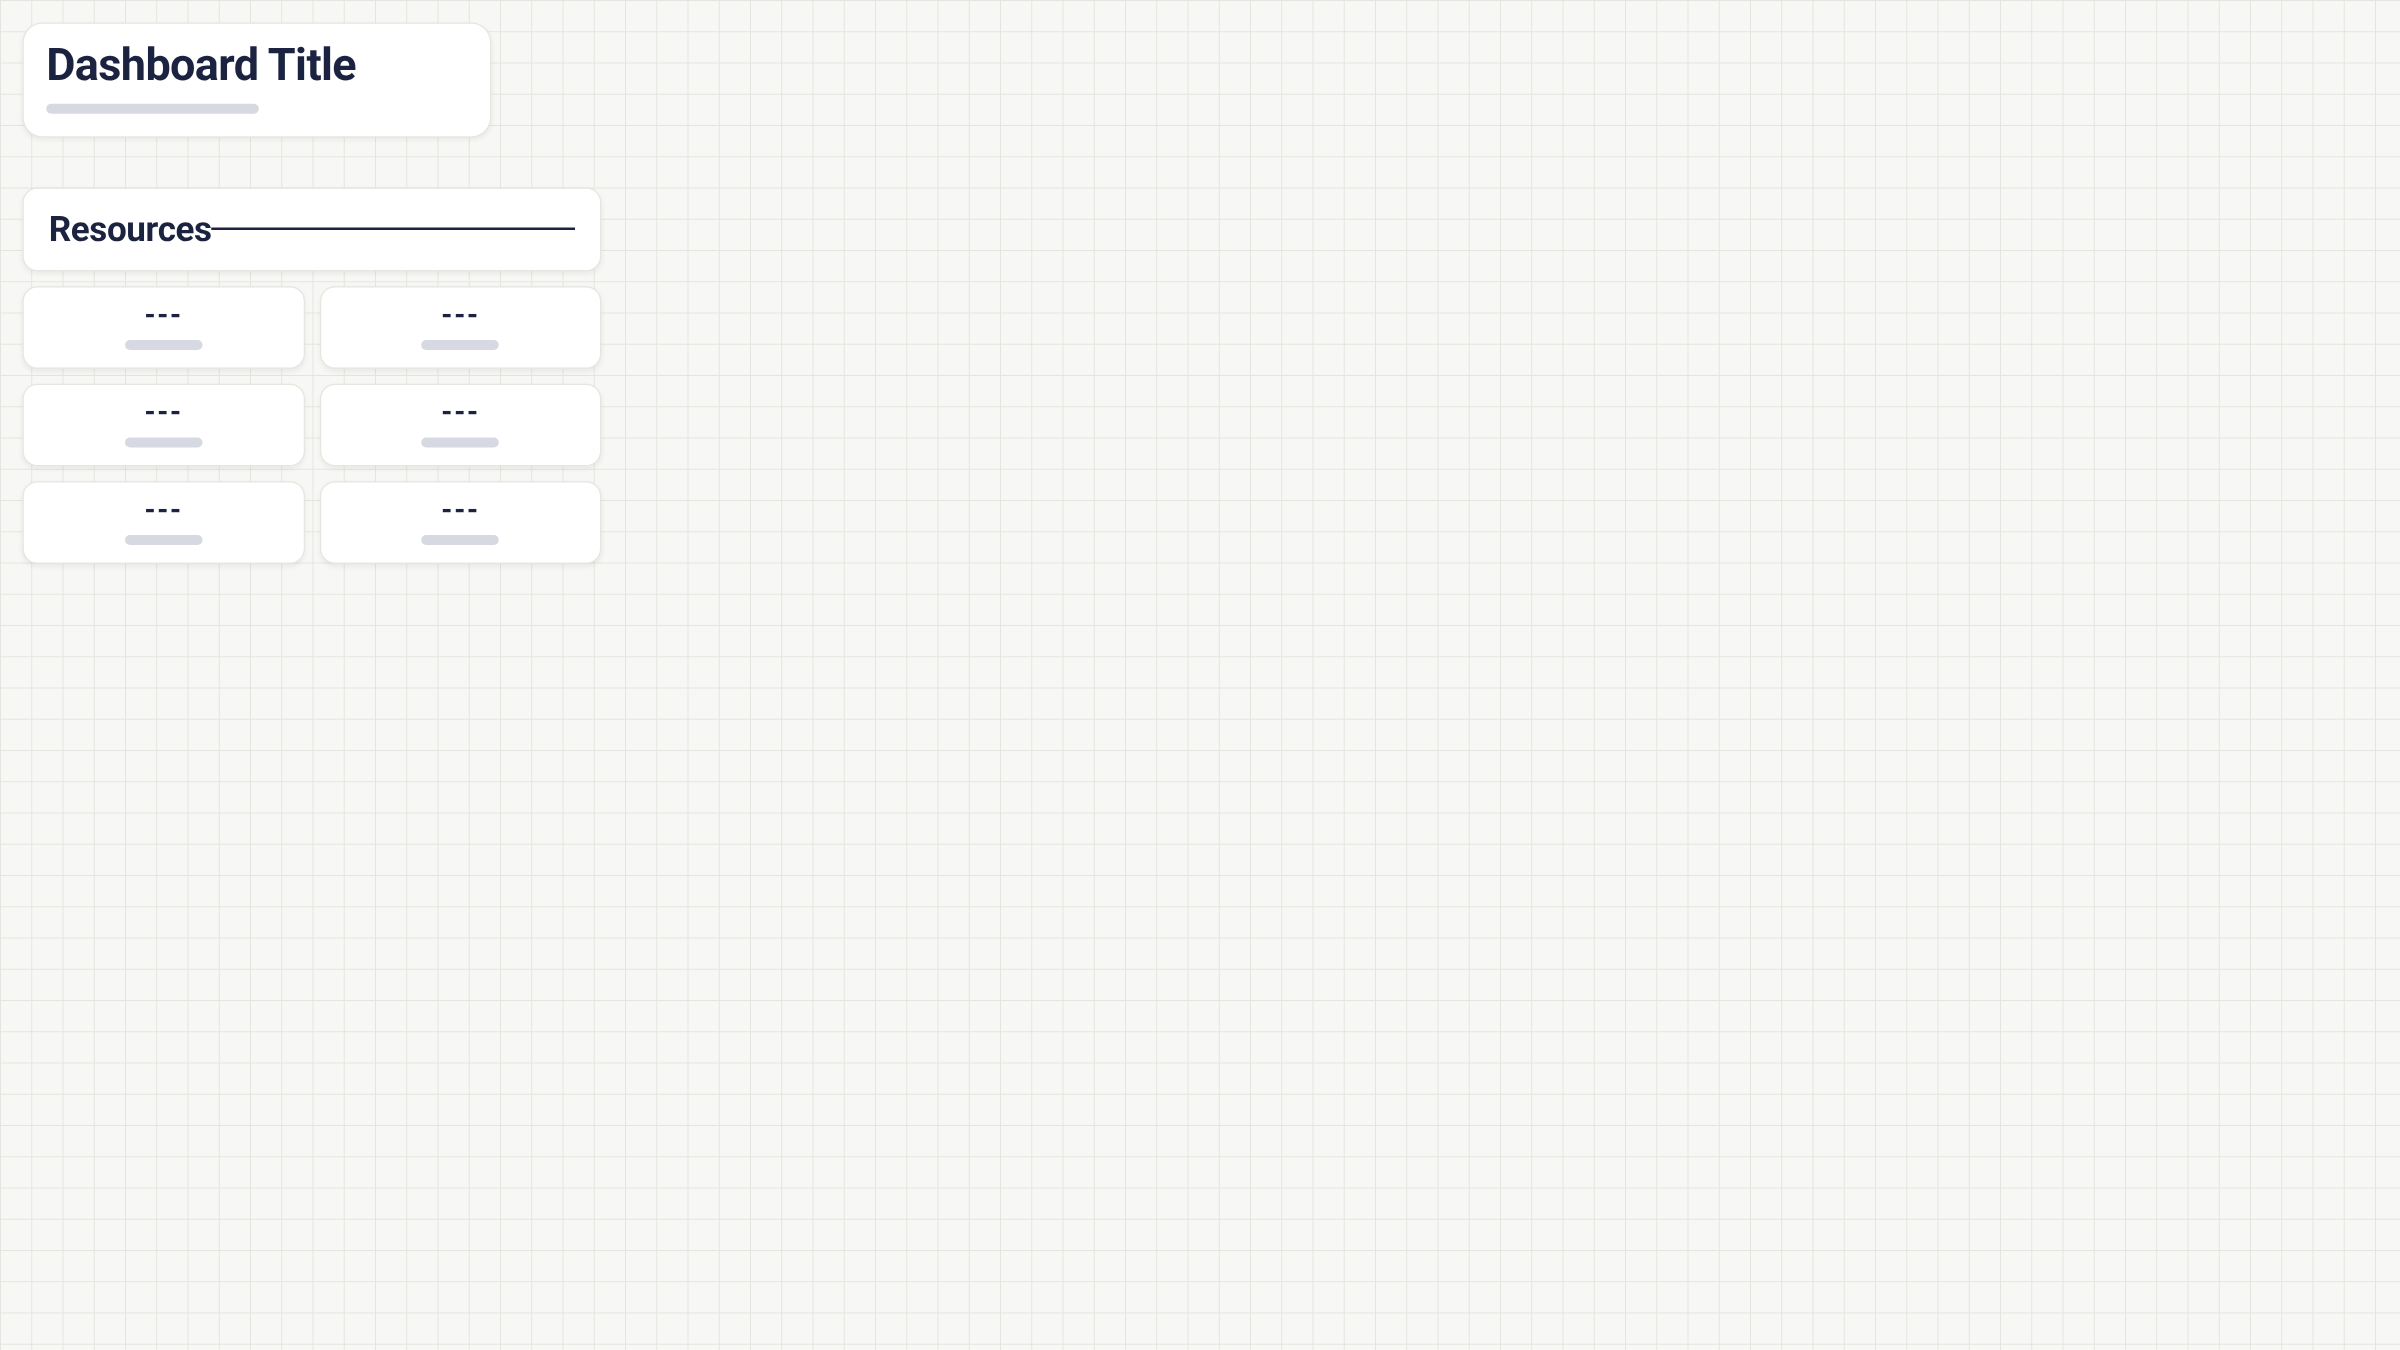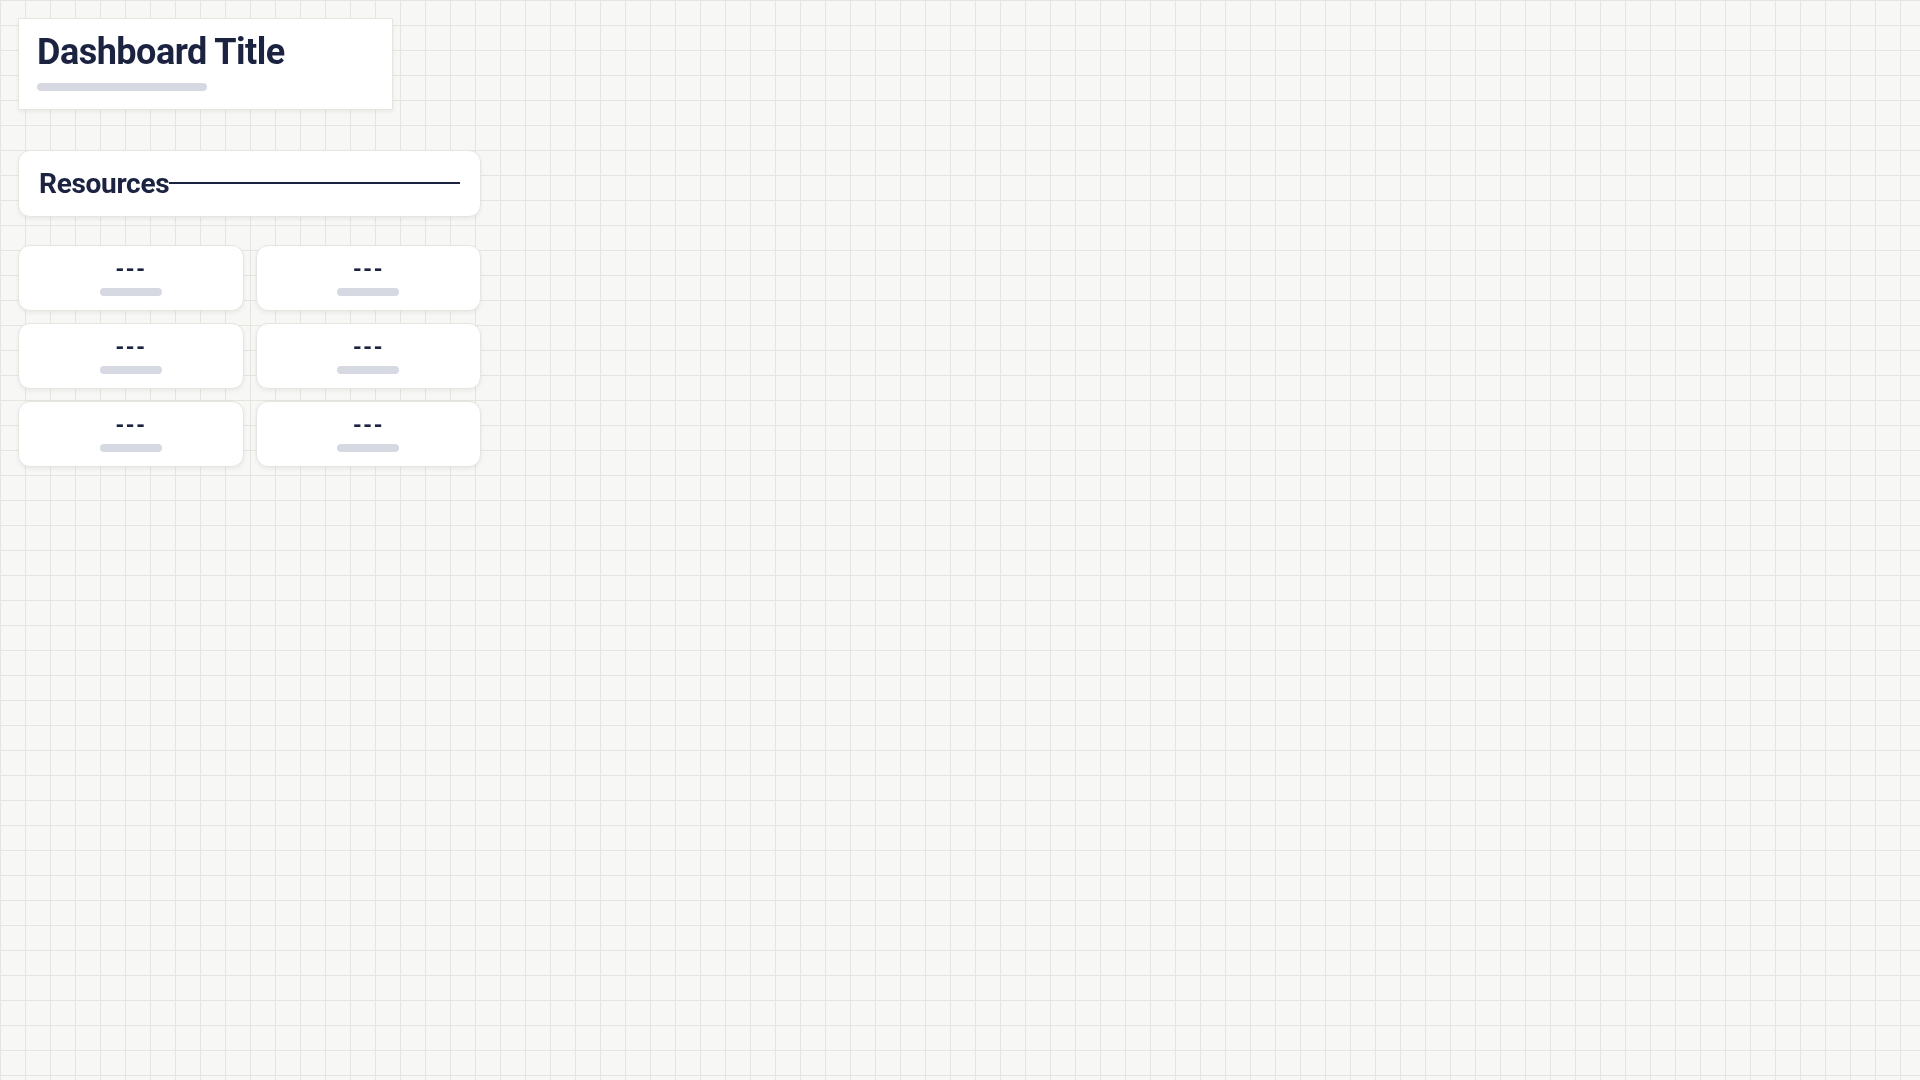--- a/index.html
+++ b/index.html
@@ -11,21 +11,21 @@
       linear-gradient(to right, #e6e4de 1px, transparent 1px),
       linear-gradient(to bottom, #e6e4de 1px, transparent 1px);
     background-size: 25px 25px;
     padding: 18px;
   }
 
   .title-card {
     width: 375px;
     background: #ffffff;
     border: 1px solid #e7e5df;
-    border-radius: 1px;
+    border-radius: 16px;
     padding: 14px 18px 18px 18px;
     box-shadow: 0 2px 4px rgba(0,0,0,0.06);
     margin-bottom: 40px;
   }
   .title-text {
     font-size: 36px;
     font-weight: 700;
     color: #1b2340;
     letter-spacing: -0.5px;
     line-height: 1.1;
@@ -40,21 +40,21 @@
 
   .section-header {
     width: 463px;
     background: #ffffff;
     border: 1px solid #e7e5df;
     border-radius: 12px;
     padding: 16px 20px;
     box-shadow: 0 2px 4px rgba(0,0,0,0.06);
     display: flex;
     align-items: center;
-    margin-bottom: 28px;
+    margin-bottom: 12px;
   }
   .section-title {
     font-size: 28px;
     font-weight: 700;
     color: #1b2340;
     letter-spacing: -0.3px;
     white-space: nowrap;
   }
   .section-rule {
     flex: 1;

